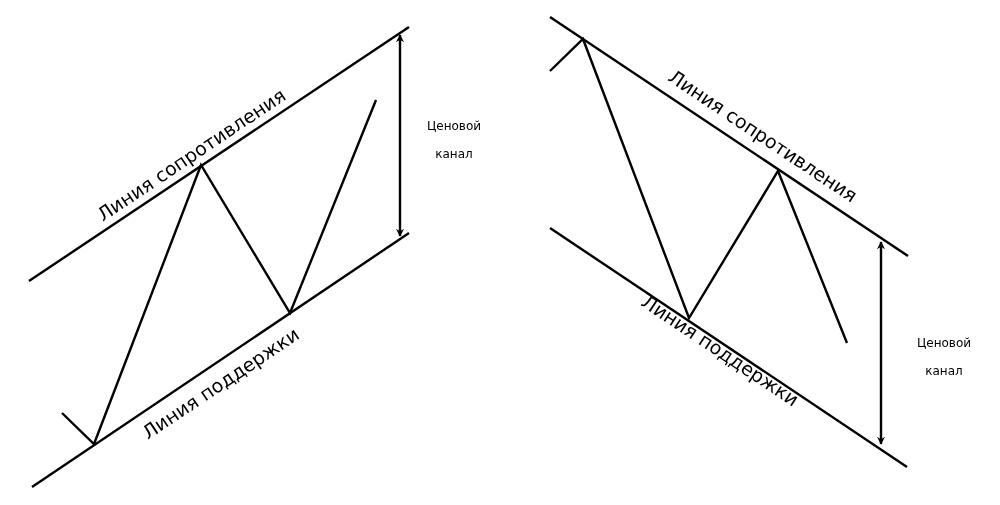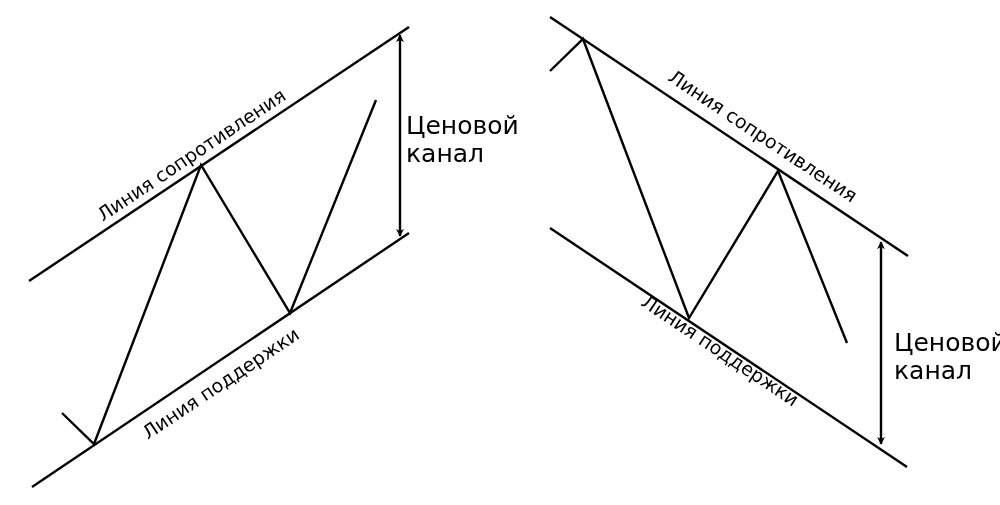--- a/index.html
+++ b/index.html
@@ -1,21 +1,21 @@
 <!DOCTYPE html>
 <html><head>
   <meta charset="utf-8">
   <style>
     html, body { margin: 0; padding: 0; background: #ffffff; }
     body { width: 1000px; height: 505px; overflow: hidden; position: relative;
            font-family: "DejaVu Sans", "Liberation Sans", sans-serif; }
     #canvas { position: absolute; left: 0; top: 0; width: 1000px; height: 505px; }
     .ln { stroke: #000000; stroke-width: 2.4; fill: none; stroke-linecap: butt; }
     .lbl { font-family: "DejaVu Sans", "Liberation Sans", sans-serif; font-size: 19px; fill: #000000; }
-    .chan-lbl { position: absolute; font-size: 25px; line-height: 28px; color: #000000; text-align: left;
+    .chan-lbl { position: absolute; font-size: 12px; line-height: 28px; color: #000000; text-align: center;
                 font-family: "DejaVu Sans", "Liberation Sans", sans-serif; }
   </style>
 </head>
 <body>
 
 <svg id="canvas" viewBox="0 0 1000 505" xmlns="http://www.w3.org/2000/svg">
   <defs>
     <marker id="ah" viewBox="0 0 10 10" refX="9" refY="5" markerWidth="8" markerHeight="10" orient="auto-start-reverse" markerUnits="userSpaceOnUse">
       <path d="M0,0 L10,5 L0,10 L3,5 Z" fill="#000"></path>
     </marker>

